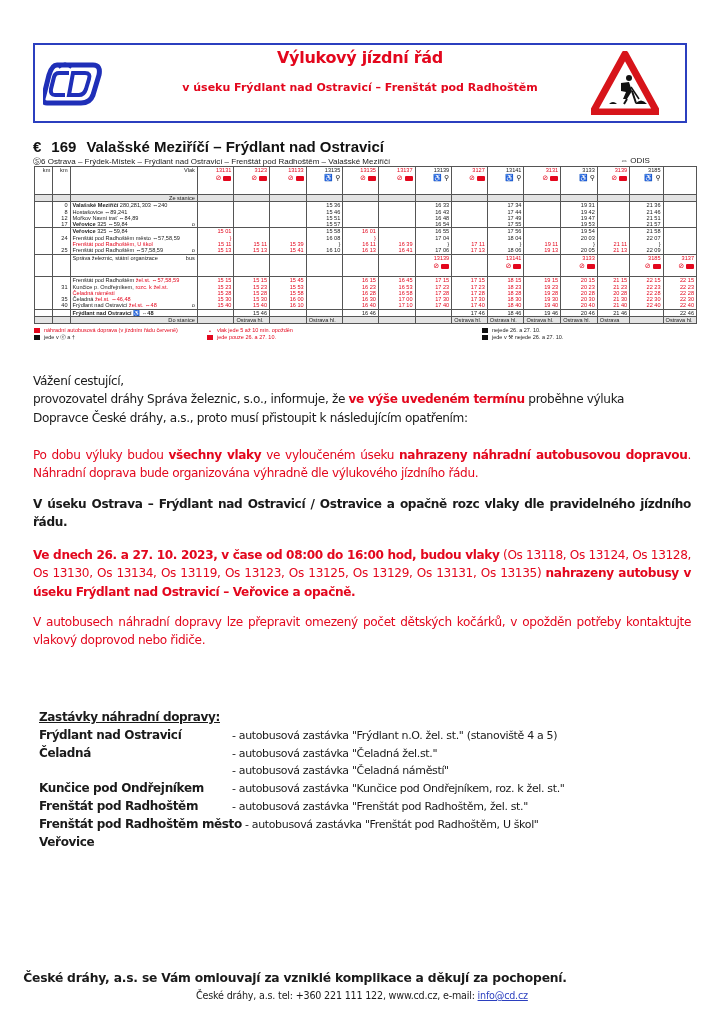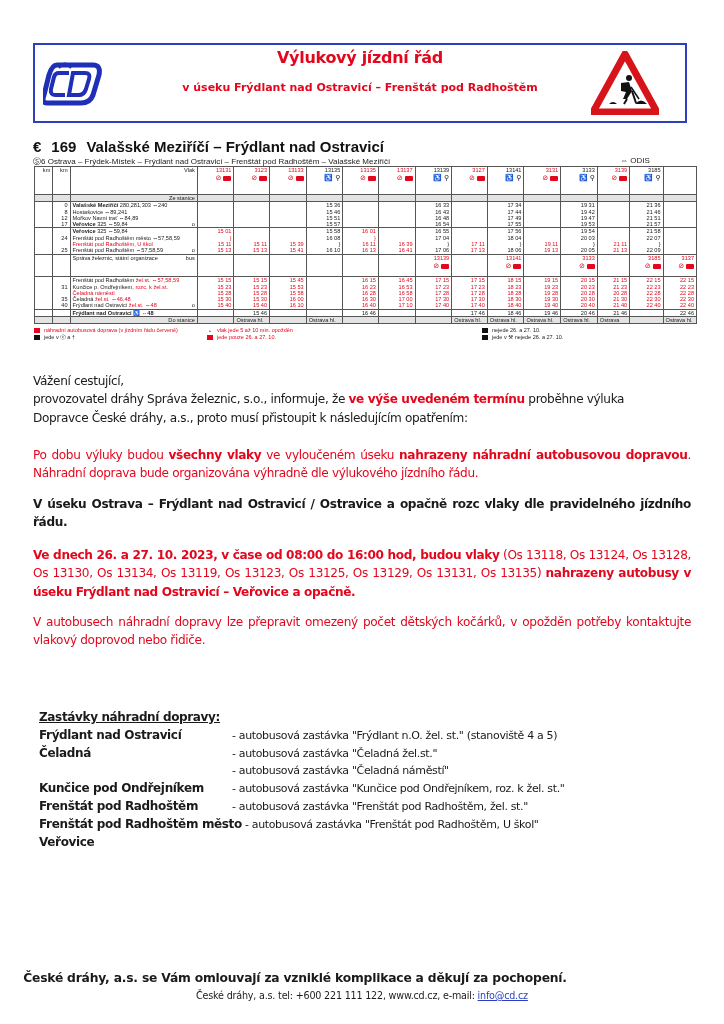--- a/index.html
+++ b/index.html
@@ -624,14 +624,14 @@
         <span class="desc" style="left: 206px;">- autobusová zastávka "Frenštát pod Radhoštěm, U škol"</span>
       </div>
       <div class="row">
         <span class="name">Veřovice</span>
       </div>
     </div>
 </div>
 
 <div class="footer1">České dráhy, a.s. se Vám omlouvají za vzniklé komplikace a děkují za pochopení.</div>
 <div class="footer2">
-  <span>České dráhy, a.s. tel: +600 221 111 122, www.cd.cz, e-mail: </span><a>info@cd.cz</a>
+  <span>České dráhy, a.s. tel: +360 221 111 122, www.cd.cz, e-mail: </span><a>info@cd.cz</a>
 </div>
 
 </body></html>

